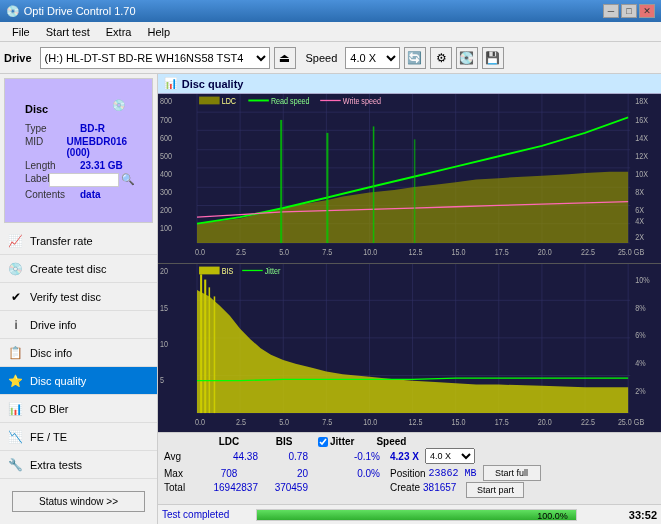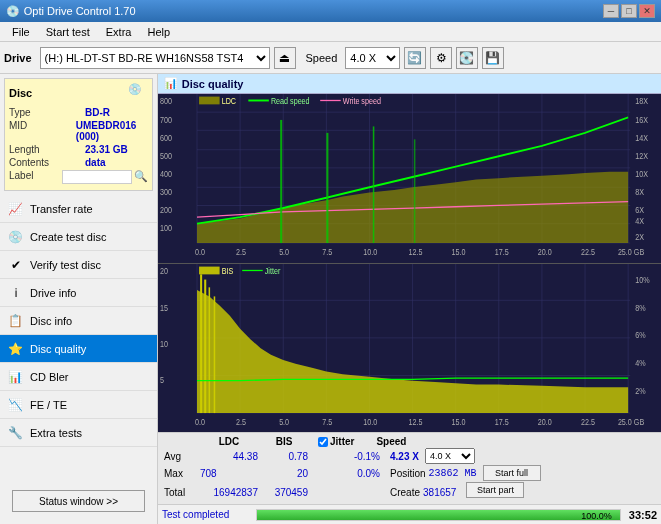--- a/index.html
+++ b/index.html
@@ -24,27 +24,27 @@
     .speed-label { font-size: 11px; margin-left: 6px; margin-right: 4px; }
     .speed-select { height: 22px; font-size: 11px; width: 55px; background: white; border: 1px solid #999; }
 
     
     .main { display: flex; height: calc(524px - 22px - 20px - 32px); }
 
     
     .sidebar { width: 158px; background: #f0f0f0; border-right: 1px solid #ccc; display: flex; flex-direction: column; }
     
     
-    .disc-panel { border: 1px solid #ccc; background: #fef9c3; margin: 4px; padding: 4px; }
+    .disc-panel { border: 1px solid #ccc; background: #c4b5fd; margin: 4px; padding: 20px; }
     .disc-header { display: flex; align-items: center; justify-content: space-between; margin-bottom: 4px; }
     .disc-title { font-size: 11px; font-weight: bold; }
     .disc-icon { width: 20px; height: 20px; }
     .disc-row { display: flex; font-size: 10px; margin-bottom: 2px; }
     .disc-key { width: 55px; color: #333; }
-    .disc-val { color: #0000cc; font-weight: bold; margin-left: 21px; }
+    .disc-val { color: #0000cc; font-weight: bold; }
     .label-input { width: 70px; height: 14px; border: 1px solid #ccc; font-size: 10px; padding: 0 2px; }
 
     
     .nav-items { flex: 1; }
     .nav-item { height: 28px; display: flex; align-items: center; padding: 0 8px; gap: 6px; cursor: pointer; font-size: 11px; border-bottom: 1px solid #ddd; }
     .nav-item.active { background: #0078d7; color: white; }
     .nav-icon { width: 16px; height: 16px; display: flex; align-items: center; justify-content: center; font-size: 12px; flex-shrink: 0; }
     .nav-label { font-size: 11px; }
 
     .status-bar-btn { margin: 12px; height: 22px; background: #f0f0f0; border: 1px solid #999; font-size: 10px; cursor: pointer; display: flex; align-items: center; justify-content: center; gap: 4px; }
@@ -61,21 +61,21 @@
     .chart-top { flex: 1; position: relative; border-bottom: 1px solid #555; }
     .chart-bottom { flex: 1; position: relative; }
 
     
     .chart-svg { position: absolute; top: 0; left: 0; width: 100%; height: 100%; }
 
     
     .stats-bar { background: #e8e8e8; border-top: 1px solid #ccc; padding: 3px 6px; display: flex; gap: 8px; align-items: flex-start; }
     .start-btn { height: 18px; min-width: 58px; background: #f0f0f0; border: 1px solid #999; font-size: 10px; cursor: pointer; }
 
-    .bottom-bar { display: flex; align-items: center; justify-content: space-between; padding: 0 4px; background: #f0f0f0; border-top: 1px solid #ccc; height: 20px; }
+    .bottom-bar { display: flex; align-items: center; justify-content: space-between; padding: 0 4px; background: #f0f0f0; border-top: 1px solid #ccc; height: 20px; gap: 44px; }
   </style>
 </head>
 <body>
 
 <div class="titlebar">
   <div class="titlebar-title">
     <span>💿</span>
     <span>Opti Drive Control 1.70</span>
   </div>
   <div class="titlebar-controls">
@@ -123,27 +123,27 @@
       </div>
       <div class="disc-row">
         <span class="disc-key">MID</span>
         <span class="disc-val">UMEBDR016 (000)</span>
       </div>
       <div class="disc-row">
         <span class="disc-key">Length</span>
         <span class="disc-val">23.31 GB</span>
       </div>
       <div class="disc-row">
-        <span class="disc-key">Contents</span>
-        <span class="disc-val">data</span>
-      </div>
-      <div class="disc-row">
         <span class="disc-key">Label</span>
         <input class="label-input" type="text" style="">
         <span style="margin-left:2px;cursor:pointer;font-size:11px;">🔍</span>
+      </div>
+      <div class="disc-row">
+        <span class="disc-key">Contents</span>
+        <span class="disc-val">data</span>
       </div>
     </div>
 
     <div class="nav-items">
       <div class="nav-item">
         <span class="nav-icon">📈</span>
         <span class="nav-label">Transfer rate</span>
       </div>
       <div class="nav-item">
         <span class="nav-icon">💿</span>
@@ -356,33 +356,33 @@
           <span style="width:48px; color:#0000cc; text-align:right;">0.78</span>
           <span style="width:70px; color:#0000cc; text-align:right;">-0.1%</span>
           <span style="margin-left:8px; color:#0000cc; font-weight:bold;">4.23 X</span>
           <select style="height:16px; font-size:9px; margin-left:4px; width:50px;">
             <option>4.0 X</option>
           </select>
         </div>
 
         <div style="display:flex; gap:2px; font-size:10px; align-items:center;">
           <span style="width:34px;">Max</span>
-          <span style="width:58px; color:#0000cc; text-align:left;">708</span>
+          <span style="width:58px; color:#0000cc; text-align:center;">708</span>
           <span style="width:48px; color:#0000cc; text-align:right;">20</span>
           <span style="width:70px; color:#0000cc; text-align:right;">0.0%</span>
           <div style="display:flex; flex-direction:column; margin-left:8px; gap:1px;">
             <div style="display:flex; gap:3px; align-items:center;">
               <span>Position</span>
               <span style="color:#0000cc;font-family:Liberation Mono, monospace;">23862 MB</span>
             </div>
           </div>
           <button class="start-btn" style="margin-left:4px; font-size:9px; height:16px;">Start full</button>
         </div>
 
-        <div style="display:flex; gap:2px; font-size:10px; align-items:flex-end;">
+        <div style="display:flex; gap:2px; font-size:10px; align-items:flex-start;">
           <span style="width:34px;">Total</span>
           <span style="width:58px; color:#0000cc; text-align:right;">16942837</span>
           <span style="width:48px; color:#0000cc; text-align:right;">370459</span>
           <span style="width:70px;"></span>
           <div style="display:flex; gap:3px; align-items:center; margin-left:8px;">
             <span>Create</span>
             <span style="color:#0000cc;">381657</span>
           </div>
           <button class="start-btn" style="margin-left:8px; font-size:9px; height:16px;">Start part</button>
         </div>

